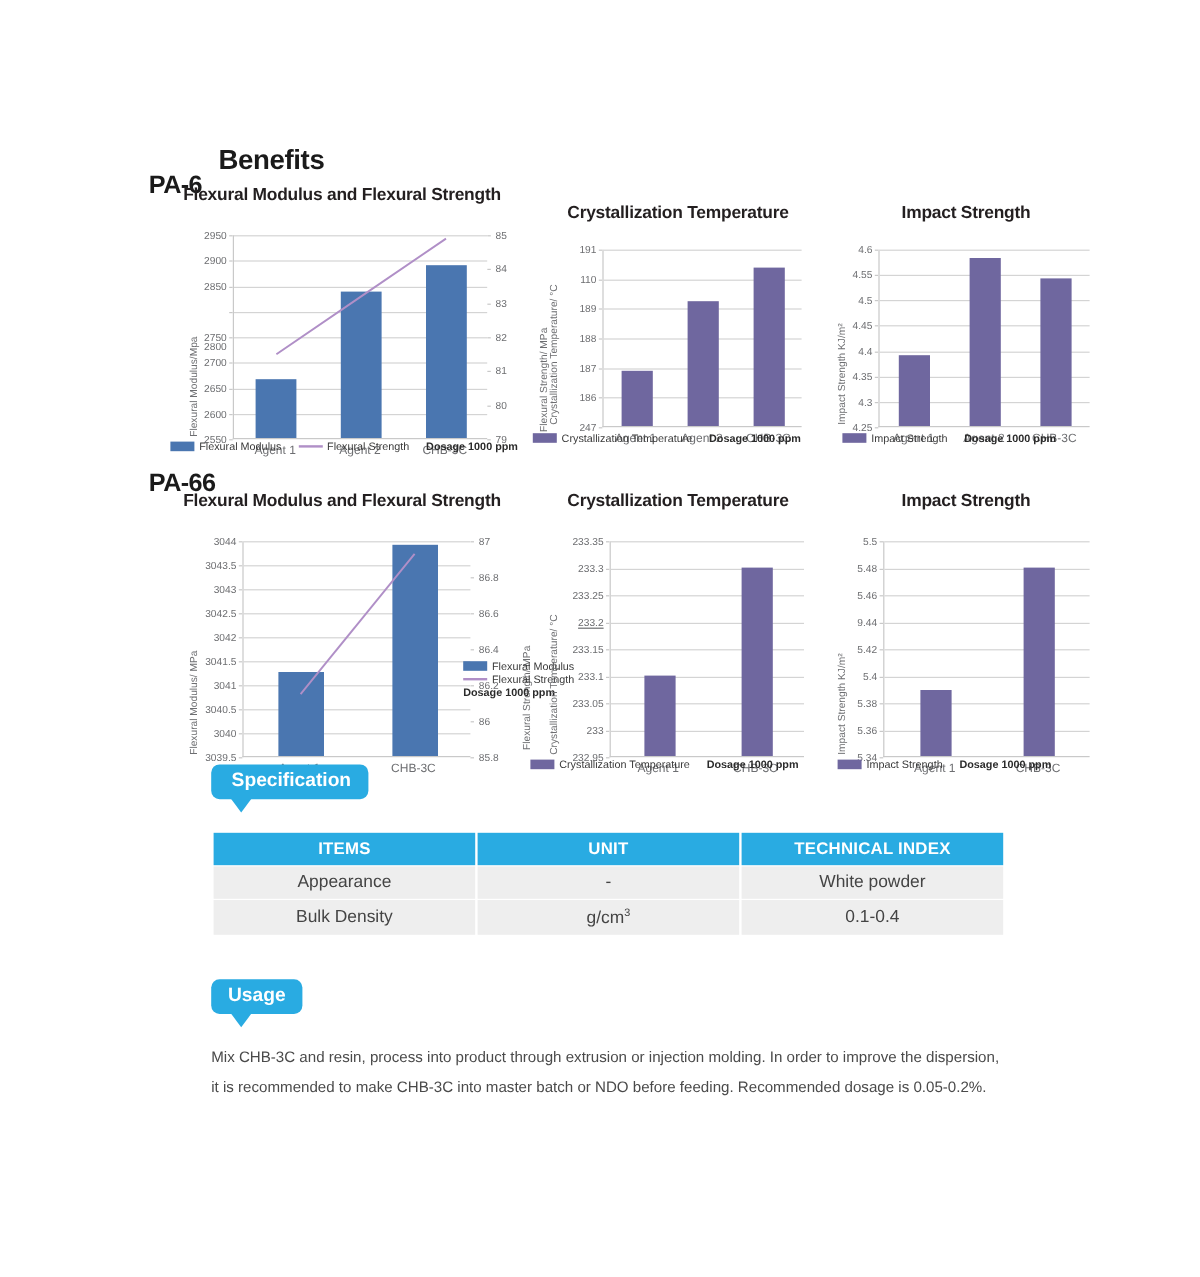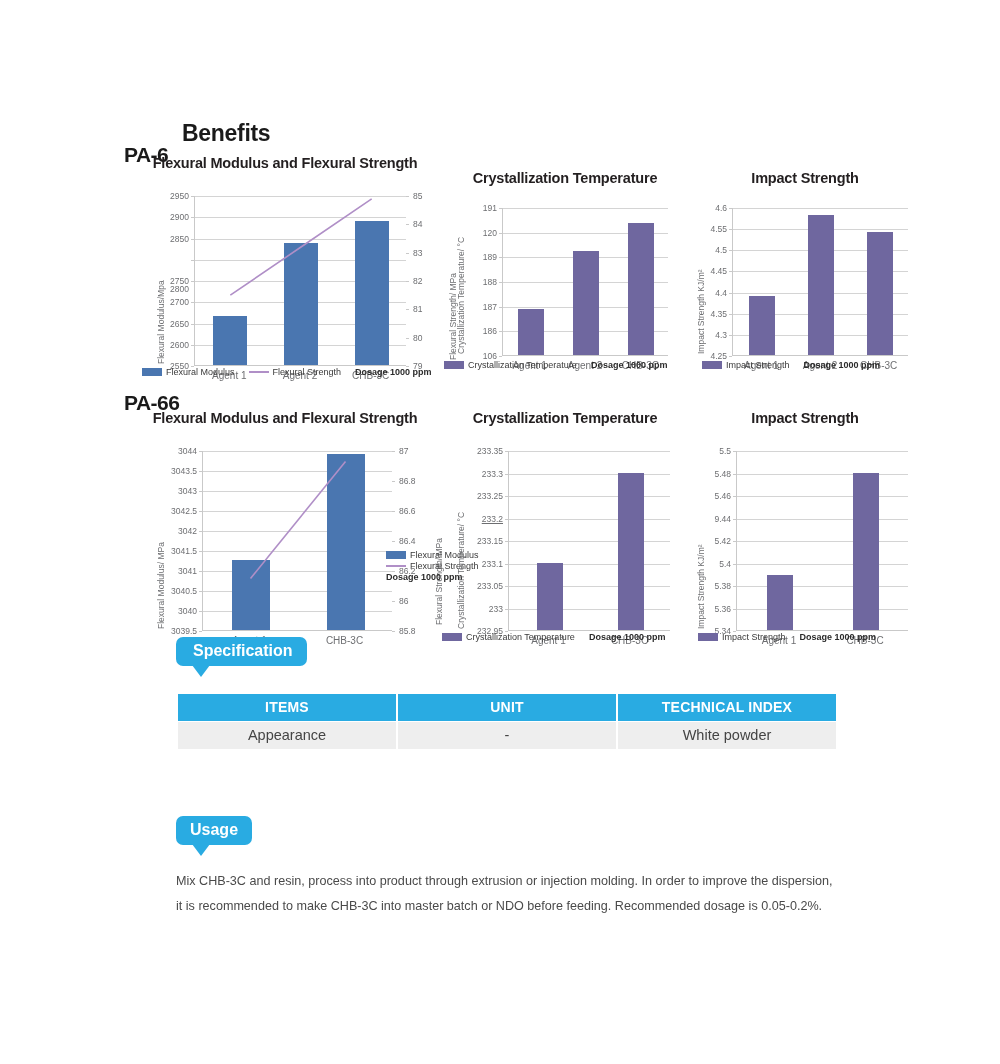--- a/index.html
+++ b/index.html
@@ -190,31 +190,31 @@
           <div class="li">
             <span class="swatch-line"></span>
             <span>Flexural Strength</span>
           </div>
           <div class="li dosage">Dosage 1000 ppm</div>
         </div>
       </div>
       <div class="chart" style="left: 450px; top: 170px; width: 288px;">
         <div class="chart-title" style="width: 230px; margin-left: 0px;">Crystallization Temperature</div>
         <div class="plot-wrap" style="height: 210px;">
-          <div class="ytick" style="left: 0px; width: 47px; top: 166px;">106</div>
+          <div class="ytick" style="left: 0px; width: 47px; top: 166px;">247</div>
           <div class="tickmark" style="left: 49px; top: 170px;"></div>
           <div class="ytick" style="left: 0px; width: 47px; top: 141.333px;">186</div>
           <div class="tickmark" style="left: 49px; top: 145.333px;"></div>
           <div class="ytick" style="left: 0px; width: 47px; top: 116.667px;">187</div>
           <div class="tickmark" style="left: 49px; top: 120.667px;"></div>
           <div class="ytick" style="left: 0px; width: 47px; top: 92px;">188</div>
           <div class="tickmark" style="left: 49px; top: 96px;"></div>
           <div class="ytick" style="left: 0px; width: 47px; top: 67.3333px;">189</div>
           <div class="tickmark" style="left: 49px; top: 71.3333px;"></div>
-          <div class="ytick" style="left: 0px; width: 47px; top: 42.6667px;">120</div>
+          <div class="ytick" style="left: 0px; width: 47px; top: 42.6667px;">110</div>
           <div class="tickmark" style="left: 49px; top: 46.6667px;"></div>
           <div class="ytick" style="left: 0px; width: 47px; top: 18px;">191</div>
           <div class="tickmark" style="left: 49px; top: 22px;"></div>
           <div class="xtick" style="left: 52px; width: 55.3333px; top: 175px;">Agent 1</div>
           <div class="xtick" style="left: 107.333px; width: 55.3333px; top: 175px;">Agent 2</div>
           <div class="xtick" style="left: 162.667px; width: 55.3333px; top: 175px;">CHB-3C</div>
           <div class="axis-title left" style="left: 6px; top: 168px;">Crystallization Temperature/ °C</div>
           <div class="plot" style="left: 52px; top: 22px; width: 166px; height: 148px;">
             <div class="gridline" style="top: 123.333px;"></div>
             <div class="gridline" style="top: 98.6667px;"></div>
@@ -455,19 +455,24 @@
         <th>UNIT</th>
         <th>TECHNICAL INDEX</th>
       </tr>
     </thead>
     <tbody id="spec-body">
         <tr>
           <td>Appearance</td>
           <td>-</td>
           <td>White powder</td>
         </tr>
+        <tr>
+          <td>Bulk Density</td>
+          <td>g/cm<sup>3</sup></td>
+          <td>0.1-0.4</td>
+        </tr>
       </tbody>
   </table>
 
   <div class="tab" id="usage-tab">Usage</div>
   <div class="usage-text">Mix CHB-3C and resin, process into product through extrusion or injection molding. In order to improve the dispersion, it is recommended to make CHB-3C into master batch or NDO before feeding. Recommended dosage is 0.05-0.2%.</div>
 
 </div>
 
 </body></html>

